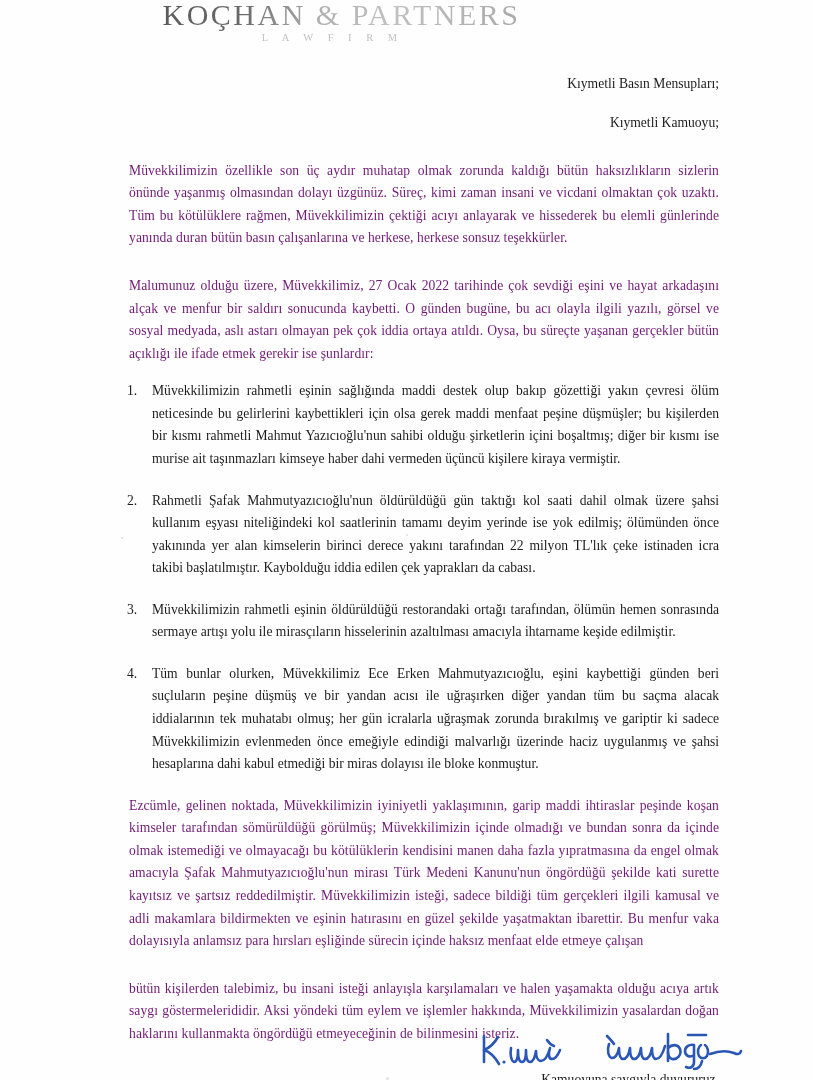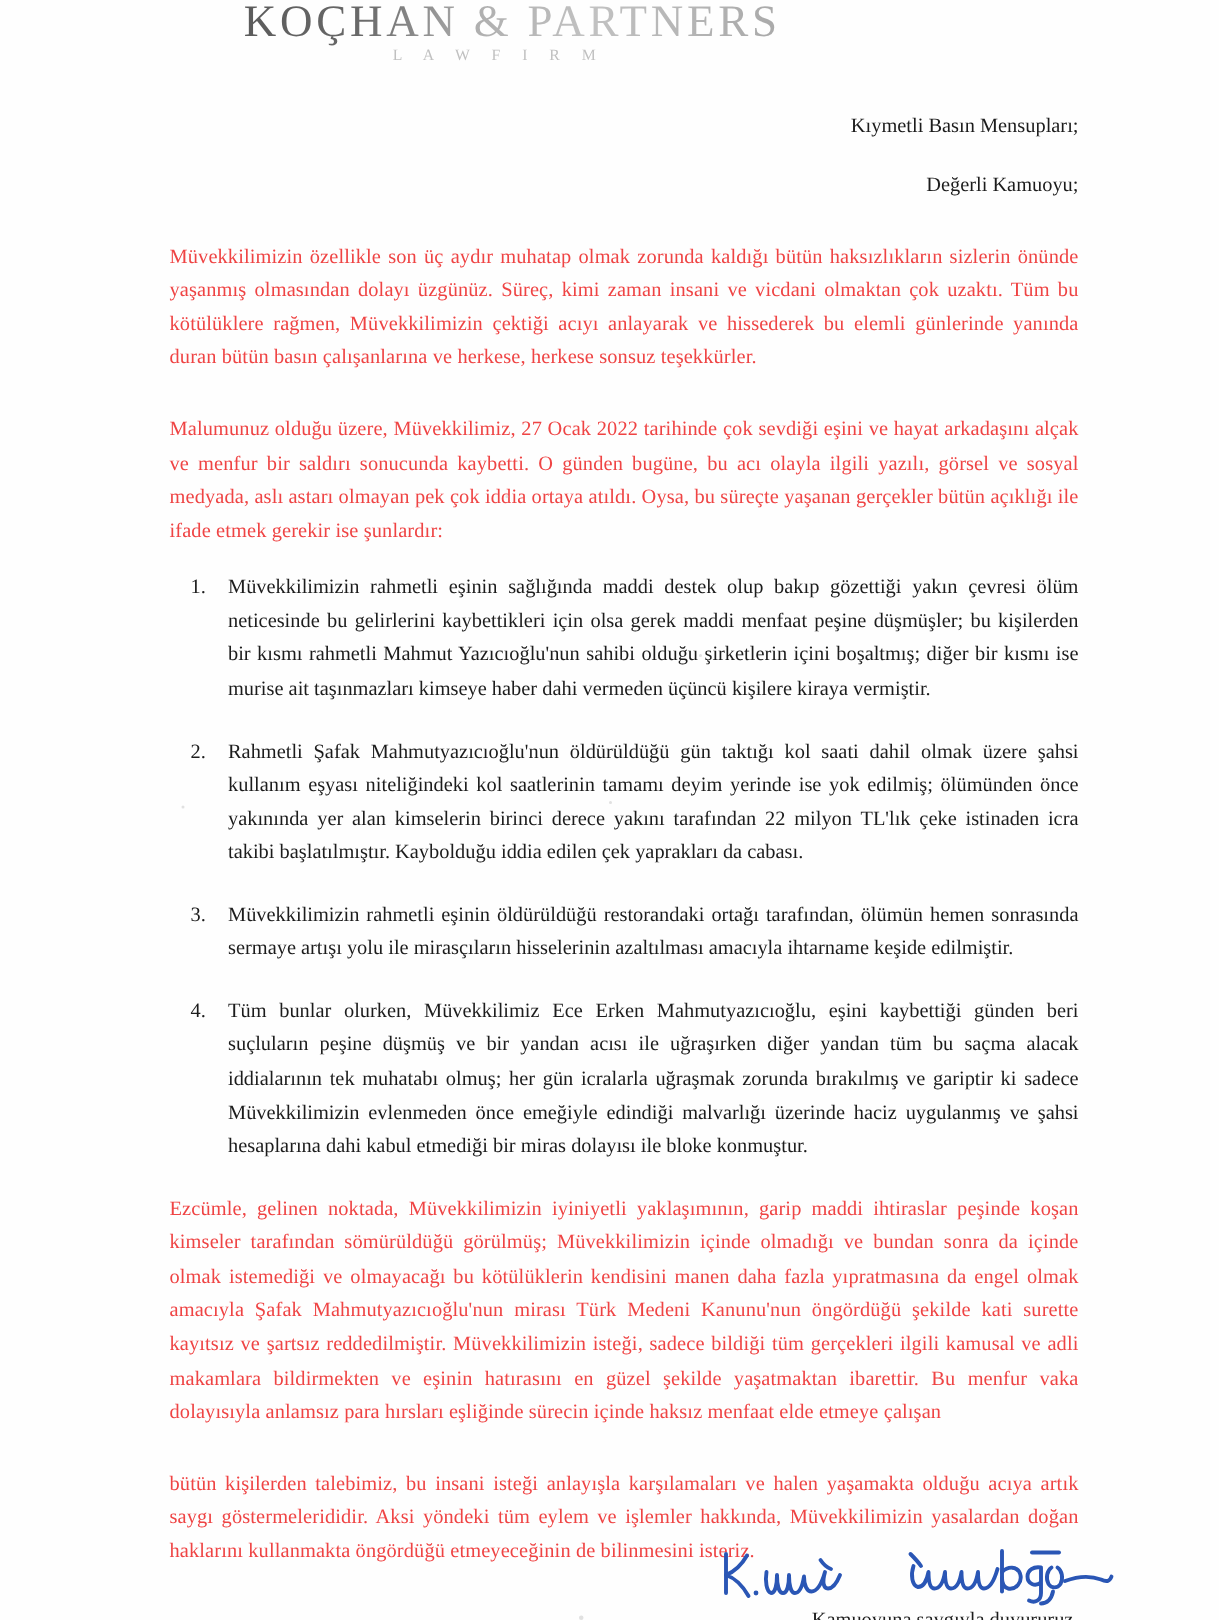--- a/index.html
+++ b/index.html
@@ -58,26 +58,26 @@
   }
 
   
   .body-wrap {
     position: absolute;
     left: 113px;
     top: 74px;
     width: 606px;
   }
   p.para {
-    margin: 0 0 11px 0;
+    margin: 0 0 11px 16px;
     font-size: 13.6px;
     line-height: 1.66;
     text-align: justify;
     text-justify: inter-word;
-    color: #ef4444;
+    color: #701a75;
     letter-spacing: 0.08px;
   }
   p.salutation {
     margin: 0 0 19px 0;
     font-size: 13.6px;
     line-height: 1.5;
     text-align: right;
     color: #1c1c1c;
   }
   .spacer-sm { height: 7px; }
@@ -151,21 +151,21 @@
 <div class="page">
 
   <div class="letterhead">
     <div class="firm-name">KOÇHAN &amp; PARTNERS</div>
     <div class="firm-sub">L A W   F I R M</div>
   </div>
 
   <div class="body-wrap">
 
     <p class="salutation">Kıymetli Basın Mensupları;</p>
-    <p class="salutation">Değerli Kamuoyu;</p>
+    <p class="salutation">Kıymetli Kamuoyu;</p>
 
     <div class="spacer-sm"></div>
 
     <p class="para">Müvekkilimizin özellikle son üç aydır muhatap olmak zorunda kaldığı bütün haksızlıkların sizlerin önünde yaşanmış olmasından dolayı üzgünüz. Süreç, kimi zaman insani ve vicdani olmaktan çok uzaktı. Tüm bu kötülüklere rağmen, Müvekkilimizin çektiği acıyı anlayarak ve hissederek bu elemli günlerinde yanında duran bütün basın çalışanlarına ve herkese, herkese sonsuz teşekkürler.</p>
 
     <div class="spacer-md"></div>
 
     <p class="para">Malumunuz olduğu üzere, Müvekkilimiz, 27 Ocak 2022 tarihinde çok sevdiği eşini ve hayat arkadaşını alçak ve menfur bir saldırı sonucunda kaybetti. O günden bugüne, bu acı olayla ilgili yazılı, görsel ve sosyal medyada, aslı astarı olmayan pek çok iddia ortaya atıldı. Oysa, bu süreçte yaşanan gerçekler bütün açıklığı ile ifade etmek gerekir ise şunlardır:</p>
 
     <ol class="claims">

